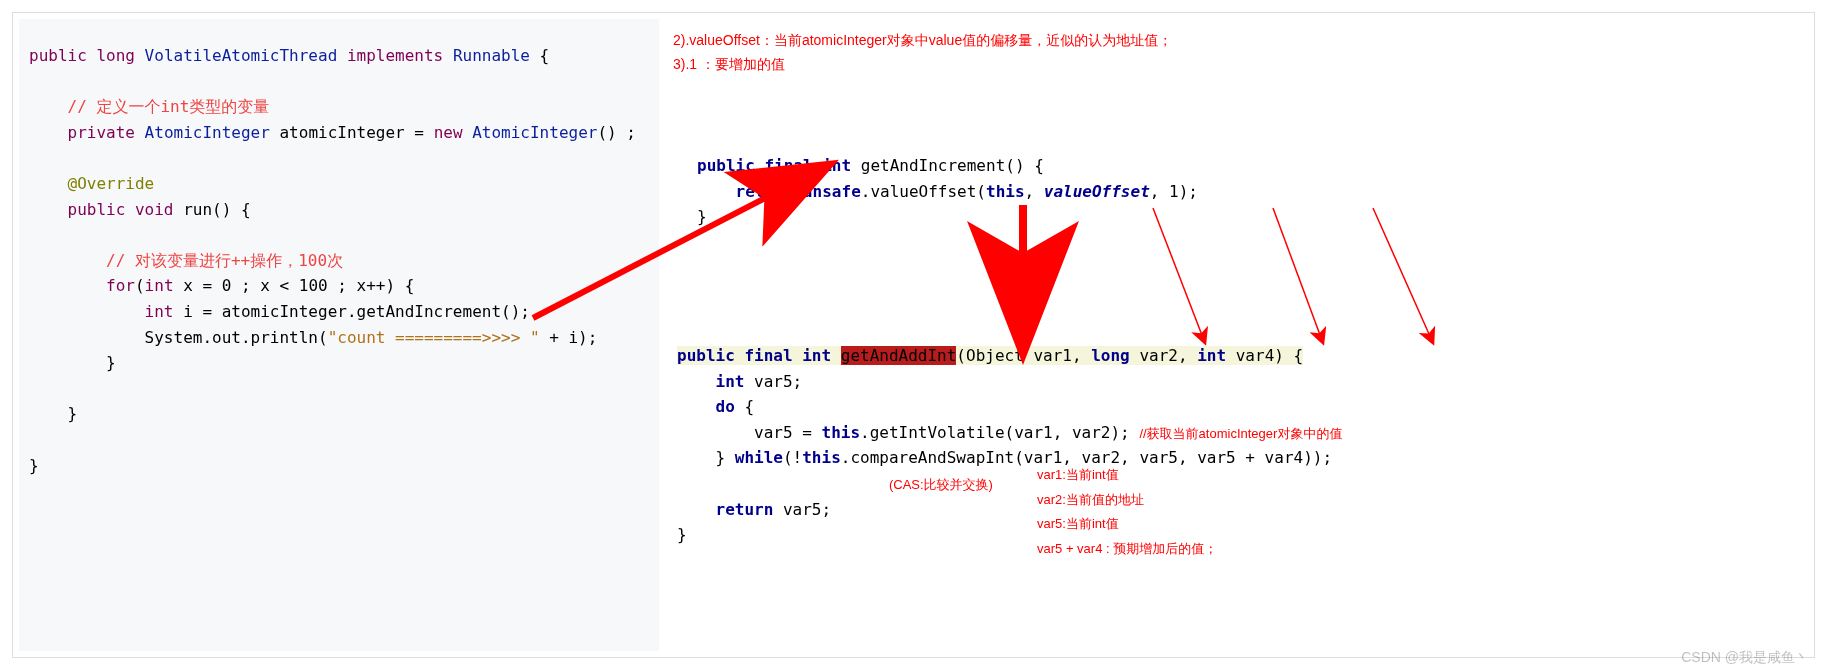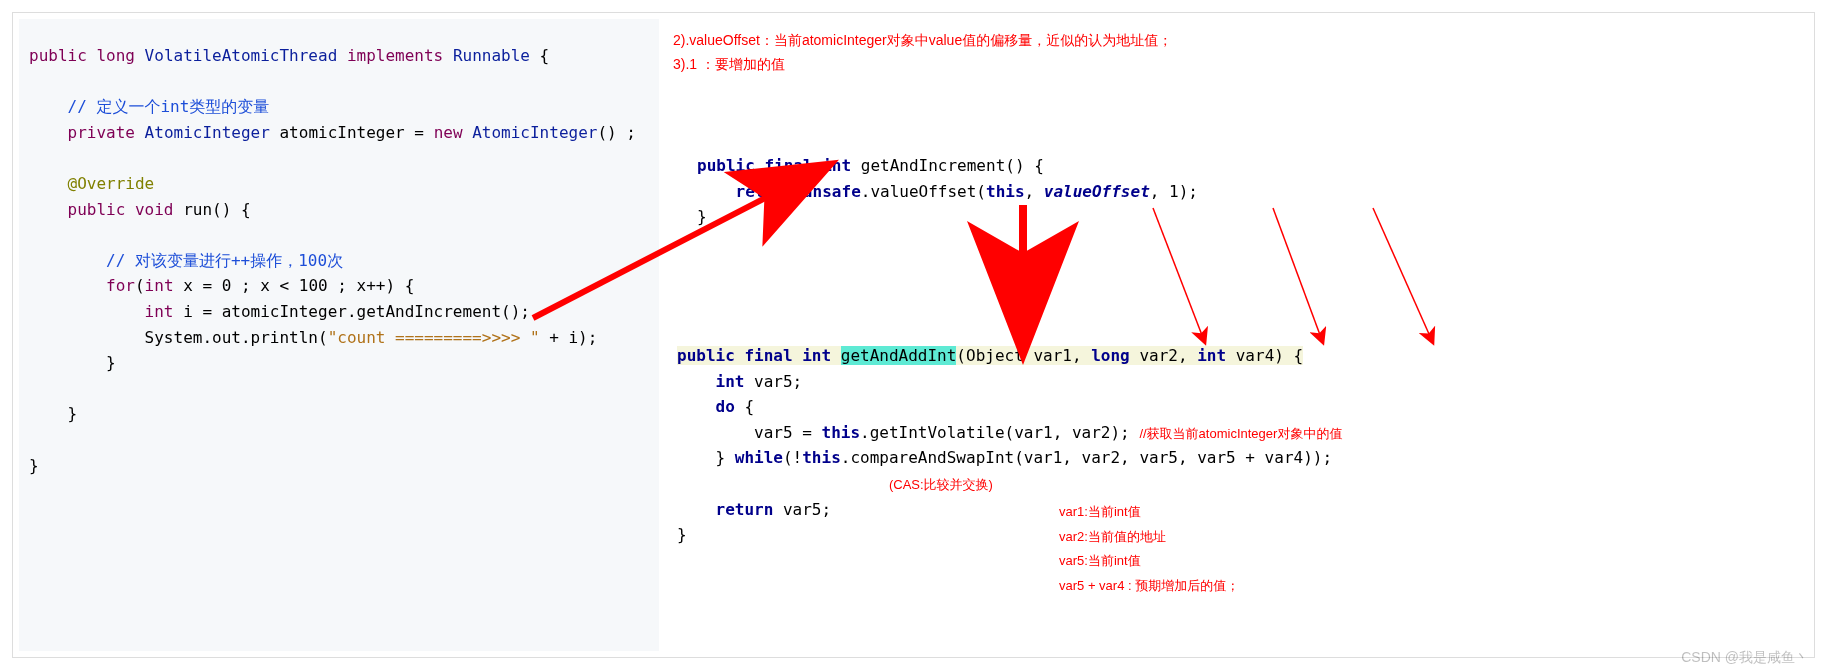--- a/index.html
+++ b/index.html
@@ -31,21 +31,21 @@
   .right-panel {
     flex: 1;
     position: relative;
     padding: 6px 0 0 0;
   }
 
   pre { margin: 0; white-space: pre; line-height: 1.6; }
 
   .kw   { color: #7f0055; font-weight: normal; }                          
   .str  { color: #b07219; }                          
-  .cmnt { color: #1d4ed8; }
+  .cmnt { color: #ef4444; }
   .bold-navy { color: #00008b; font-weight: bold; }
   .name-navy { color: #0b1f9c; }
   .olive { color:#808000;}
 
   
   .anno {
     font-family: "Microsoft YaHei", Arial, sans-serif;
     font-size: 14px;
     color: #ff0000;
     line-height: 1.7;
@@ -53,21 +53,21 @@
   .anno-block { position: absolute; }
 
   
   .code-block {
     position: absolute;
     white-space: pre;
   }
   .cb1 { left: 30px; top: 134px; }
   .cb2 { left: 10px; top: 324px; right:4px; }
   .hl-line { background:#f5f5dc;} 
-  .bg-sel { background:#5eead4; }
+  .bg-sel { background:#b91c1c; }
   
   
   .watermark {
     position: absolute;
     right: 18px;
     bottom: 4px;
     font-family: "Microsoft YaHei", Arial, sans-serif;
     font-size: 14px;
     color: rgba(0,0,0,0.25);
   }
@@ -117,21 +117,21 @@
 
 <pre class="code-block cb2"><span class="hl-line"><span class="bold-navy">public final int </span><span class="bg-sel">getAndAddInt</span><span>(Object var1, </span><span class="bold-navy">long</span><span> var2, </span><span class="bold-navy">int</span><span> var4) {</span></span>
 <span class="bold-navy">    int</span><span> var5;</span>
 <span class="bold-navy">    do</span><span> {</span>
 <span>        var5 = </span><span class="bold-navy">this</span><span>.getIntVolatile(var1, var2); </span><span class="anno" style="font-size:13px;">//获取当前atomicInteger对象中的值</span>
 <span>    } </span><span class="bold-navy">while</span><span>(!</span><span class="bold-navy">this</span><span>.compareAndSwapInt(var1, var2, var5, var5 + var4));</span>
                       <span class="anno" style="font-size:13px;">(CAS:比较并交换)</span>
 <span class="bold-navy">    return</span><span> var5;</span>
 <span>}</span></pre>
 
-    <div class="anno anno-block" style="left:370px; top:481px; font-size:13px; line-height:1.9;margin-left:22px;">
+    <div class="anno anno-block" style="left:370px; top:444px; font-size:13px; line-height:1.9;">
       <div>var1:当前int值</div>
       <div>var2:当前值的地址</div>
       <div>var5:当前int值</div>
       <div>var5 + var4 : 预期增加后的值；</div>
     </div>
 
   </div>
 
   <svg class="arrows">
     <defs>

